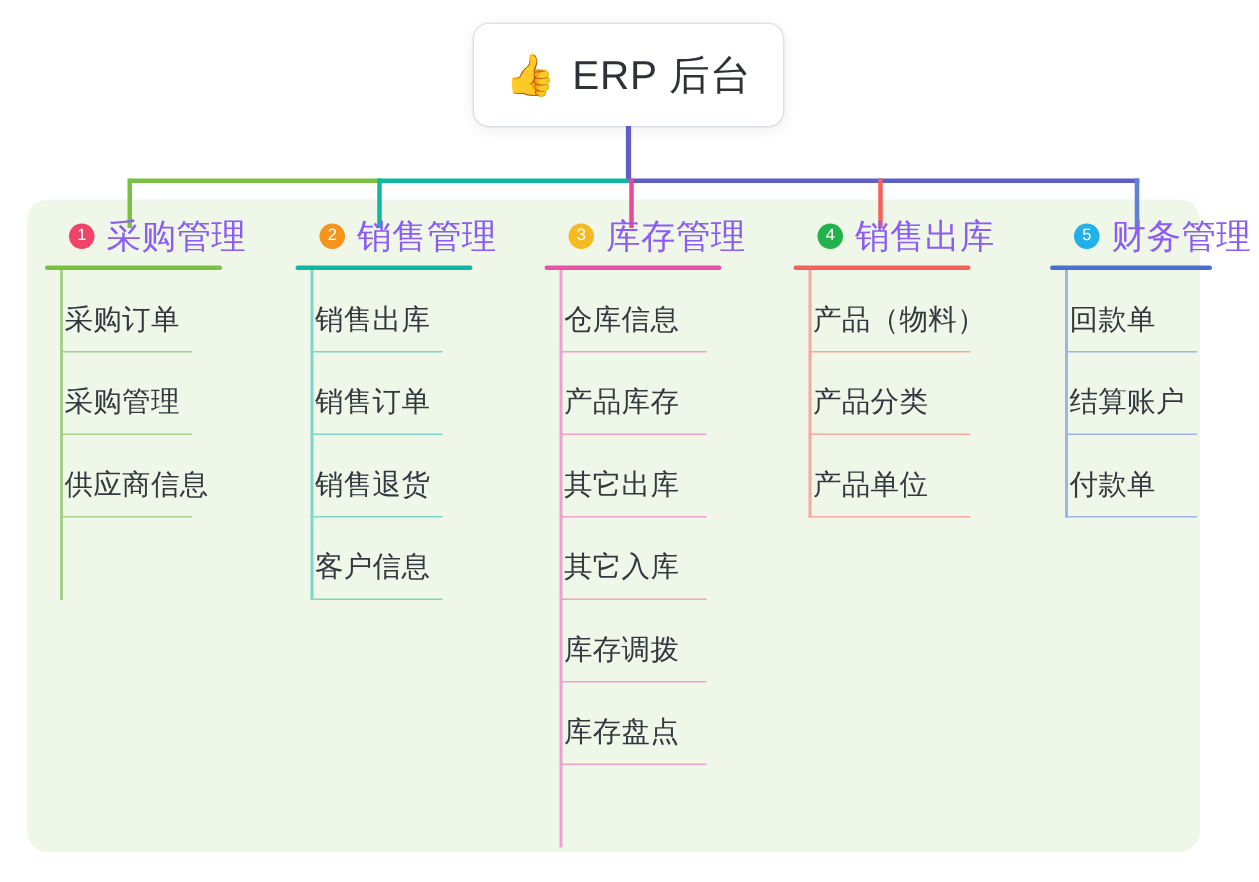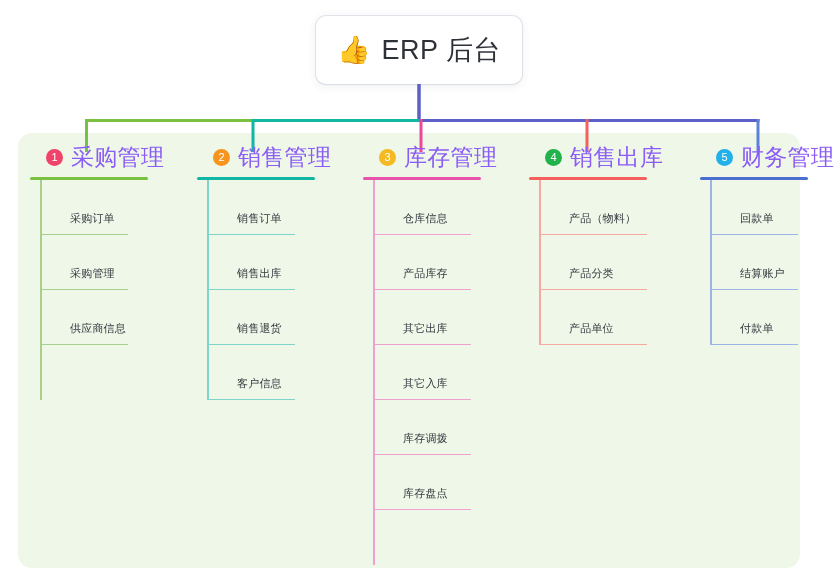--- a/index.html
+++ b/index.html
@@ -106,23 +106,23 @@
     position: relative;
     margin-top: 0;
   }
   .leaf {
     position: relative;
     height: 55px;
     box-sizing: border-box;
   }
   .leaf-text {
     position: absolute;
-    left: 40px;
+    left: 13px;
     bottom: 9px;
-    font-size: 11px;
+    font-size: 19px;
     color: #33383f;
     white-space: nowrap;
     letter-spacing: 0.2px;
     font-family: Liberation Mono, monospace;
   }
   .leaf-rule {
     position: absolute;
     left: 10px;
     bottom: 0;
     height: 1.5px;
@@ -181,25 +181,25 @@
     </div>
     <div class="column" style="left: 197px; width: 150px;">
       <div class="cat-head">
         <span class="badge" style="background: rgb(247, 148, 30);">2</span>
         <span class="cat-label">销售管理</span>
       </div>
       <div class="cat-rule" style="background: rgb(18, 183, 164); width: 118px;"></div>
       <div class="leaf-list">
         <div class="spine" style="background: rgb(127, 212, 203); height: 220px;"></div>
         <div class="leaf">
+          <span class="leaf-text">销售出库</span>
+          <div class="leaf-rule" style="background: rgb(127, 212, 203); width: 88px;"></div>
+        </div>
+        <div class="leaf">
           <span class="leaf-text">销售订单</span>
-          <div class="leaf-rule" style="background: rgb(127, 212, 203); width: 88px;"></div>
-        </div>
-        <div class="leaf">
-          <span class="leaf-text">销售出库</span>
           <div class="leaf-rule" style="background: rgb(127, 212, 203); width: 88px;"></div>
         </div>
         <div class="leaf">
           <span class="leaf-text">销售退货</span>
           <div class="leaf-rule" style="background: rgb(127, 212, 203); width: 88px;"></div>
         </div>
         <div class="leaf">
           <span class="leaf-text">客户信息</span>
           <div class="leaf-rule" style="background: rgb(127, 212, 203); width: 88px;"></div>
         </div>

